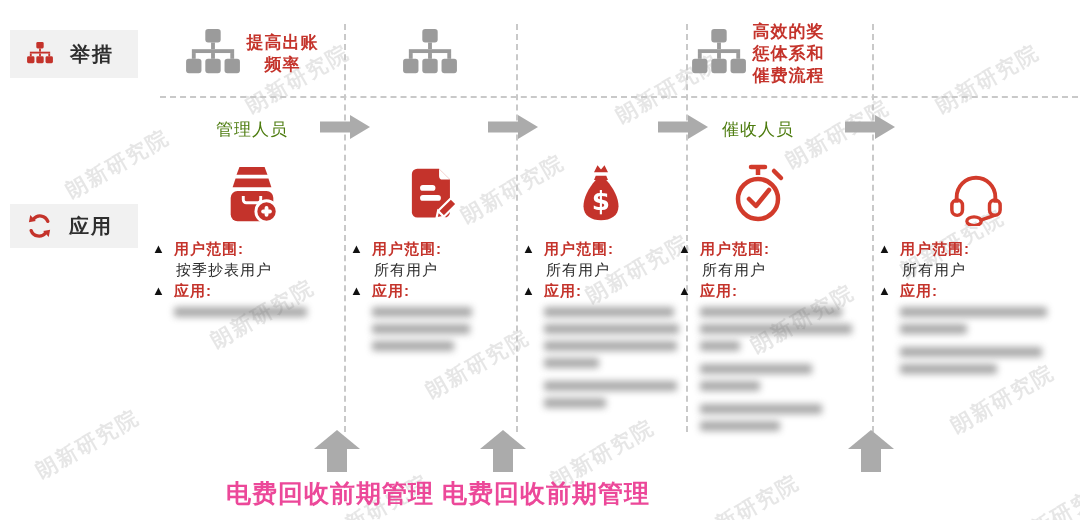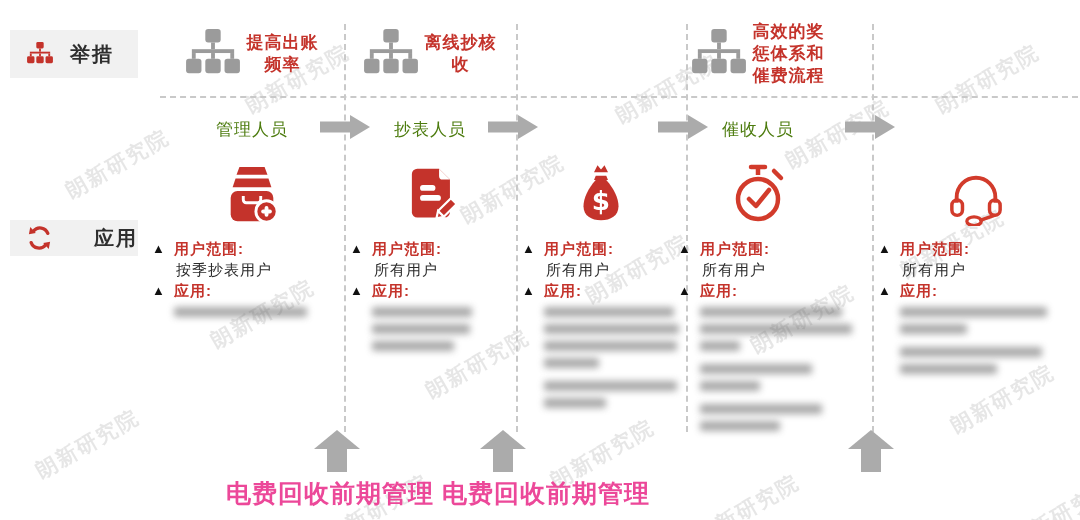--- a/index.html
+++ b/index.html
@@ -13,21 +13,21 @@
     transform:rotate(-30deg);white-space:nowrap;letter-spacing:2px;pointer-events:none;
   }
   
   .side-box{
     position:absolute;left:10px;width:128px;background:#f1f1f1;
     display:flex;align-items:center;padding-left:17px;box-sizing:border-box;gap:17px;
   }
   .side-box .lbl{font-size:20px;font-weight:bold;color:#2e2e2e;letter-spacing:2px;}
   #side-measures{top:30px;height:48px;}
   #side-roles{top:101px;height:52px;}
-  #side-apps{top:220px;height:36px;justify-content:space-between;}
+  #side-apps{top:204px;height:44px;}
   
   .vdash{position:absolute;top:24px;height:408px;width:0;border-left:2px dashed #c9c9c9;}
   .hdash{position:absolute;top:96px;left:160px;width:918px;height:0;border-top:2px dashed #c9c9c9;}
   
   .col{position:absolute;top:0;height:100%;}
   .c1{left:160px;width:184px;} .c2{left:344px;width:172px;}
   .c3{left:516px;width:170px;} .c4{left:665px;width:186px;}
   .c5{left:872px;width:208px;}
   .measure{
     position:absolute;top:12px;left:0;width:100%;height:84px;
@@ -196,24 +196,21 @@
             <rect x="26" y="14" width="4" height="7"></rect>
           <rect x="6" y="21" width="44" height="4"></rect>
           <rect x="6" y="25" width="4" height="6"></rect>
             <rect x="26" y="25" width="4" height="6"></rect>
             <rect x="46" y="25" width="4" height="6"></rect>
           <rect x="0" y="31" width="16" height="15" rx="3"></rect>
             <rect x="20" y="31" width="16" height="15" rx="3"></rect>
             <rect x="40" y="31" width="16" height="15" rx="3"></rect>
         </g>
       </svg>
-      <div class="measure-text">离线抄核
-收</div>
-    </div>
-    <div class="role">抄表人员</div>
+    </div>
     <div class="app-icon">
       <svg width="58" height="62" viewBox="0 0 64 64">
         <path d="M18,4 h24 l12,12 v36 a6,6 0 0 1 -6,6 h-30 a6,6 0 0 1 -6,-6 v-42 a6,6 0 0 1 6,-6 z" fill="#c4332b"></path>
         <path d="M42,4 v8 a4,4 0 0 0 4,4 h8 z" fill="#ffffff"></path>
         <rect x="21" y="22" width="17" height="6.5" rx="3.2" fill="#ffffff"></rect>
         <rect x="21" y="33" width="23" height="6.5" rx="3.2" fill="#ffffff"></rect>
         <g transform="rotate(45 49 49)">
           <rect x="44.5" y="36" width="9" height="20" rx="1.5" fill="#c4332b" stroke="#ffffff" stroke-width="2.4"></rect>
           <polygon points="44.5,56 53.5,56 49,63" fill="#c4332b" stroke="#ffffff" stroke-width="2.4"></polygon>
         </g>

